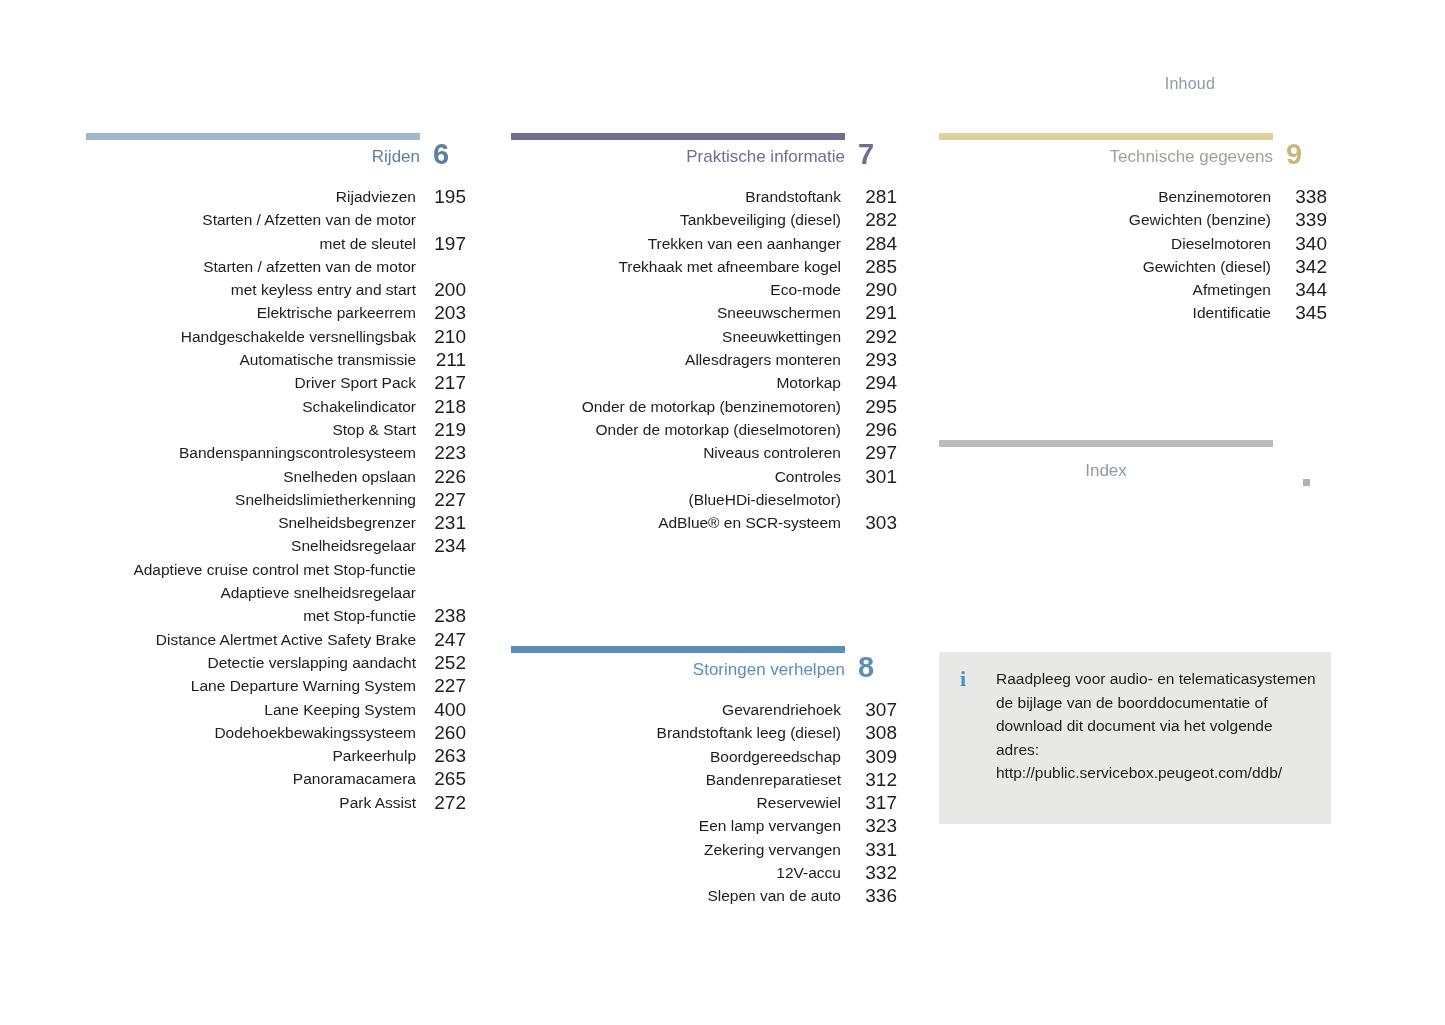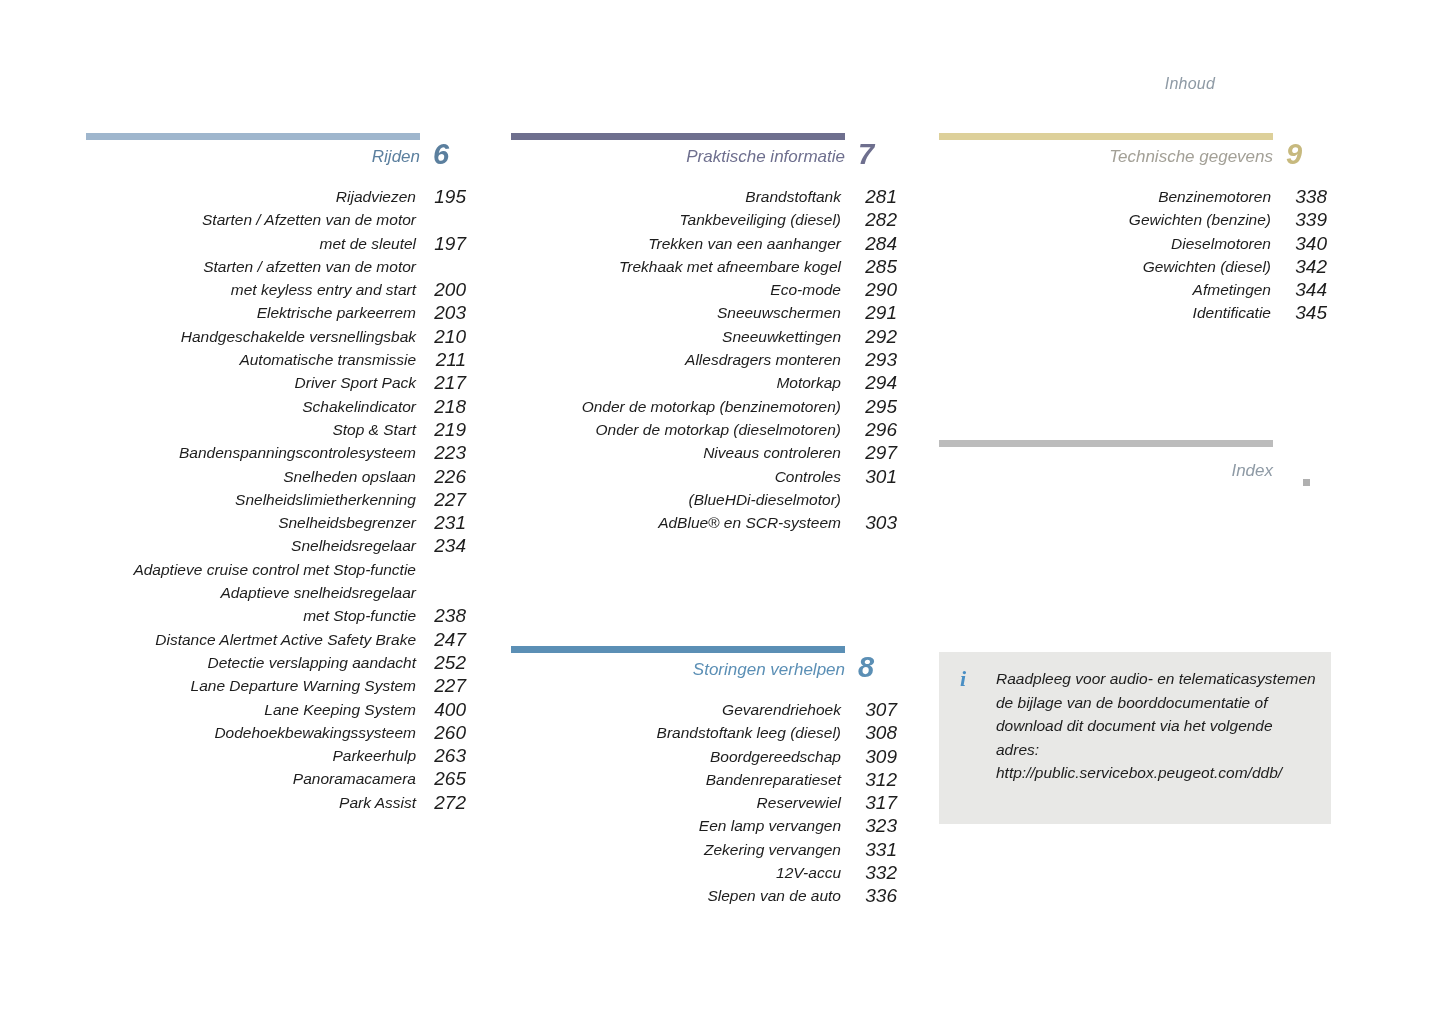--- a/index.html
+++ b/index.html
@@ -13,21 +13,20 @@
     font-family: "Liberation Sans", sans-serif;
     color: #1a1a1a;
     position: relative;
     overflow: hidden;
   }
   .page {
     position: absolute;
     left: 0; top: 0;
     width: 1330px;
     height: 1025px;
-    font-style: italic;
   }
   .header-label {
     position: absolute;
     right: 115px;
     top: 75px;
     font-size: 16px;
     color: #8e9aa5;
     letter-spacing: 0.2px;
   }
   
@@ -129,21 +128,21 @@
     position: absolute;
     left: 0; top: 0;
     height: 7px;
     width: 334px;
     background: #bcbcbc;
   }
   .index-title {
     position: absolute;
     left: 0; top: 21px;
     width: 334px;
-    text-align: right;
+    text-align: center;
     font-size: 17px;
     color: #8e9aa5;
   }
   .index-dot {
     position: absolute;
     left: 364px;
     top: 39px;
     width: 7px;
     height: 7px;
     background: #b0b0b0;

